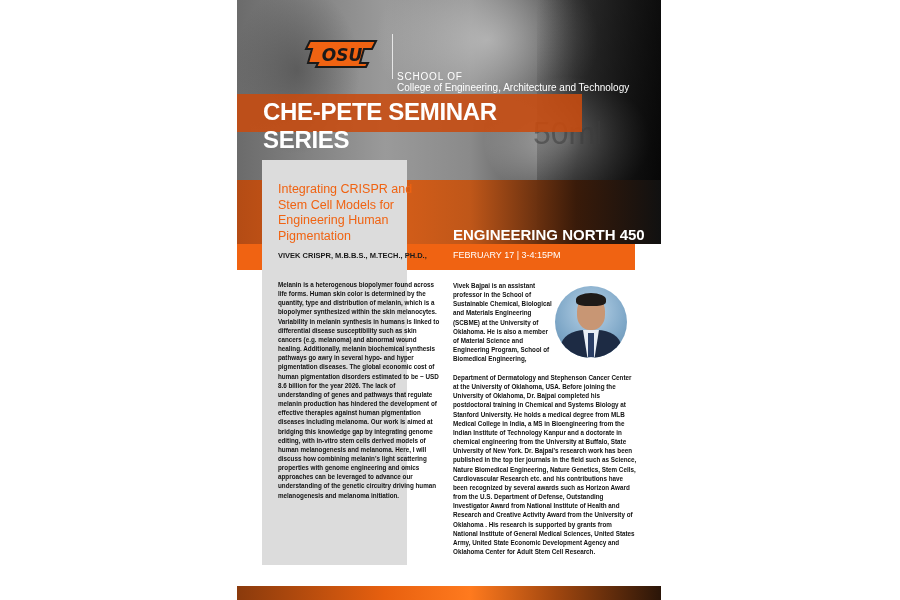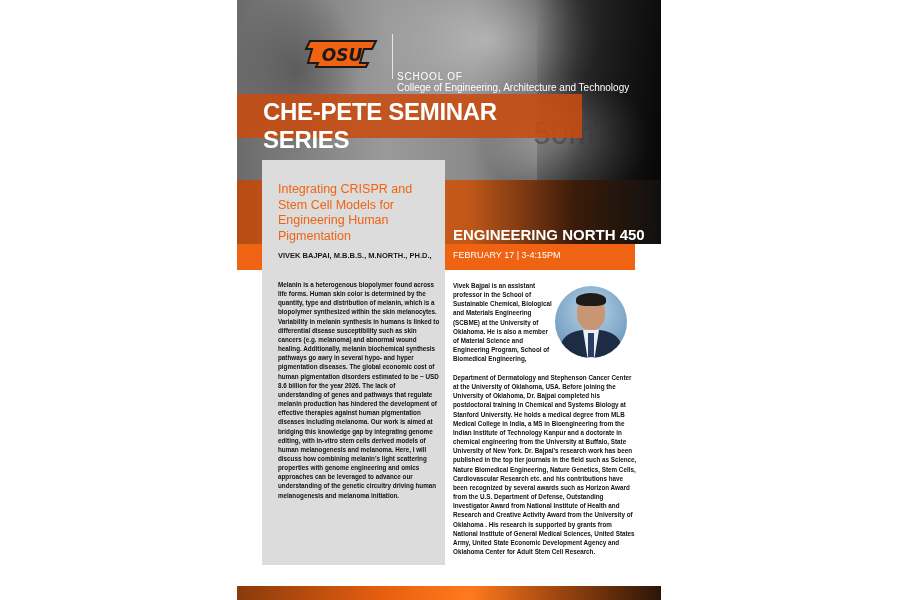--- a/index.html
+++ b/index.html
@@ -16,26 +16,26 @@
     background: linear-gradient(100deg, rgba(0,0,0,0) 0%, rgba(20,20,20,0.55) 40%, rgba(0,0,0,0.85) 100%); }
   .hero-orange { position:absolute; left:0; top:180px; width:424px; height:64px;
     background: linear-gradient(90deg, #b84a10 0%, #e15d12 30%, #c25413 55%, #3a1a08 80%, #111 100%); opacity:0.95; }
   .ml-text { position:absolute; left:296px; top:115px; font-size:32px; color:rgba(60,60,60,0.55); font-family:"Liberation Sans", sans-serif; }
   .logo { position:absolute; left:67px; top:37px; width:77px; height:34px; }
   .divider { position:absolute; left:155px; top:34px; width:1px; height:45px; background:rgba(255,255,255,0.75); }
   .school { position:absolute; left:160px; top:36px; color:#ffffff;margin-top:35px; }
   .school .of { font-size:10px; letter-spacing:0.8px; line-height:12px; }
   .school .che { font-size:14px; font-weight:bold; letter-spacing:0.3px; line-height:16px; }
   .school .col { font-size:10px; line-height:10px; }
-  .series-bar { position:absolute; left:0; top:94px; width:345px; height:44px; background:rgba(200,75,15,0.88); }
+  .series-bar { position:absolute; left:0; top:94px; width:345px; height:38px; background:rgba(200,75,15,0.88); }
   .series-bar span { position:absolute; left:26px; top:4px; color:#ffffff; font-size:24px; font-weight:bold; letter-spacing:-0.3px; }
   .orange-strip { position:absolute; left:0; top:244px; width:398px; height:26px; background:#f06312; }
   .location { position:absolute; left:216px; top:226px; color:#ffffff; font-size:15px; font-weight:bold; }
   .date { position:absolute; left:216px; top:250px; color:#ffffff; font-size:9px; font-weight:normal; }
-  .abstract-card { position:absolute; left:25px; top:160px; width:183px; height:405px; background:#dcdcdc; }
+  .abstract-card { position:absolute; left:25px; top:160px; width:145px; height:405px; background:#dcdcdc; }
   .talk-title { position:absolute; left:16px; top:22px; width:160px; color:#f06312; font-size:12.5px; line-height:15.5px; }
   .speaker { position:absolute; left:16px; top:90px; width:160px; color:#1a1a1a; font-size:7.5px; font-weight:bold; line-height:11px; }
   .abstract { position:absolute; left:16px; top:120px; width:162px; color:#111; font-size:6.3px; line-height:9.15px; font-weight:bold; }
   .bio-head { position:absolute; left:216px; top:281px; width:100px; color:#111; font-size:6.3px; line-height:9.15px; font-weight:bold; }
   .bio-body { position:absolute; left:216px; top:373px; width:184px; color:#111; font-size:6.3px; line-height:9.15px; font-weight:bold; }
   .photo { position:absolute; left:318px; top:286px; width:72px; height:72px; border-radius:50%;
     background: radial-gradient(circle at 50% 35%, #b9d3e8 0%, #7ea7c7 60%, #5f88a9 100%); overflow:hidden; }
   .photo .face { position:absolute; left:22px; top:10px; width:28px; height:34px; border-radius:45%; background:#c89674; }
   .photo .hair { position:absolute; left:21px; top:7px; width:30px; height:13px; border-radius:50% 50% 30% 30%; background:#1e1a18; }
   .photo .suit { position:absolute; left:6px; top:44px; width:60px; height:40px; border-radius:40% 40% 0 0; background:#1d2b44; }
@@ -66,21 +66,21 @@
   <div class="series-bar">
     <span>CHE-PETE SEMINAR SERIES</span>
   </div>
 
   <div class="orange-strip"></div>
   <div class="location">ENGINEERING NORTH 450</div>
   <div class="date">FEBRUARY 17 | 3-4:15PM</div>
 
   <div class="abstract-card">
     <div class="talk-title">Integrating CRISPR and Stem Cell Models for Engineering Human Pigmentation</div>
-    <div class="speaker">VIVEK BAJPAI, M.B.B.S., M.NORTH., PH.D.,</div>
+    <div class="speaker">VIVEK CRISPR, M.B.B.S., M.TECH., PH.D.,</div>
     <div class="abstract">Melanin is a heterogenous biopolymer found across life forms. Human skin color is determined by the quantity, type and distribution of melanin, which is a biopolymer synthesized within the skin melanocytes. Variability in melanin synthesis in humans is linked to differential disease susceptibility such as skin cancers (e.g. melanoma) and abnormal wound healing. Additionally, melanin biochemical synthesis pathways go awry in several hypo- and hyper pigmentation diseases. The global economic cost of human pigmentation disorders estimated to be ~ USD 8.6 billion for the year 2026.  The lack of understanding of genes and pathways that regulate melanin production has hindered the development of effective therapies against human pigmentation diseases including melanoma. Our work is aimed at bridging this knowledge gap by integrating genome editing, with in-vitro stem cells derived models of human melanogenesis and melanoma. Here, I will discuss how combining melanin's light scattering properties with genome engineering and omics approaches can be leveraged to advance our understanding of the genetic circuitry driving human melanogenesis and melanoma initiation.</div>
   </div>
 
   <div class="bio-head">Vivek Bajpai is an assistant professor in the School of Sustainable Chemical, Biological and Materials Engineering (SCBME) at the University of Oklahoma. He is also a member of Material Science and Engineering Program, School of Biomedical Engineering,</div>
   <div class="photo">
     <div class="suit"></div>
     <div class="shirt"></div>
     <div class="tie"></div>
     <div class="face"></div>
     <div class="hair"></div>

